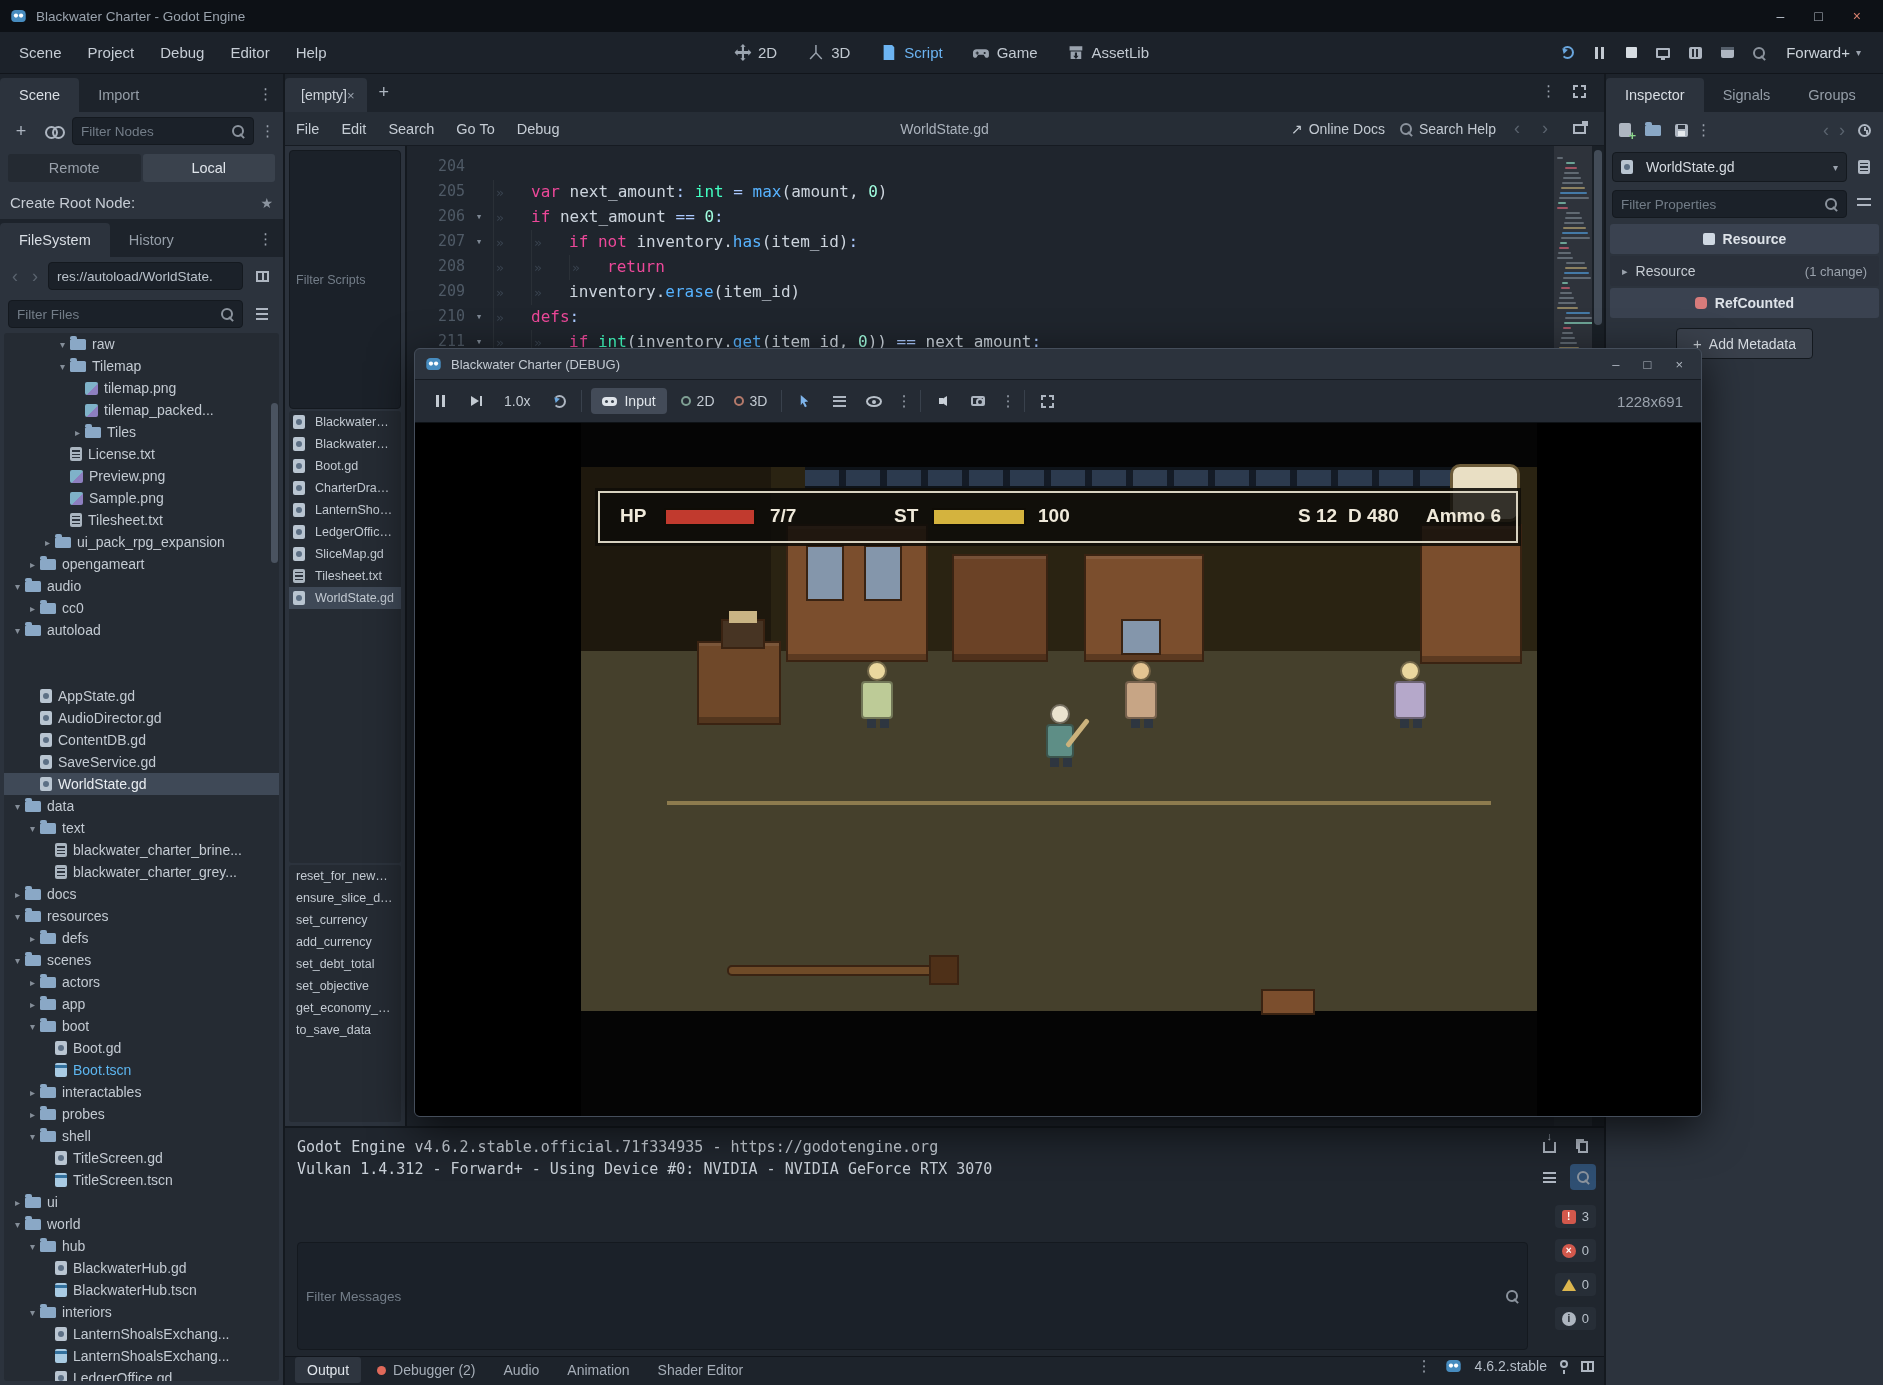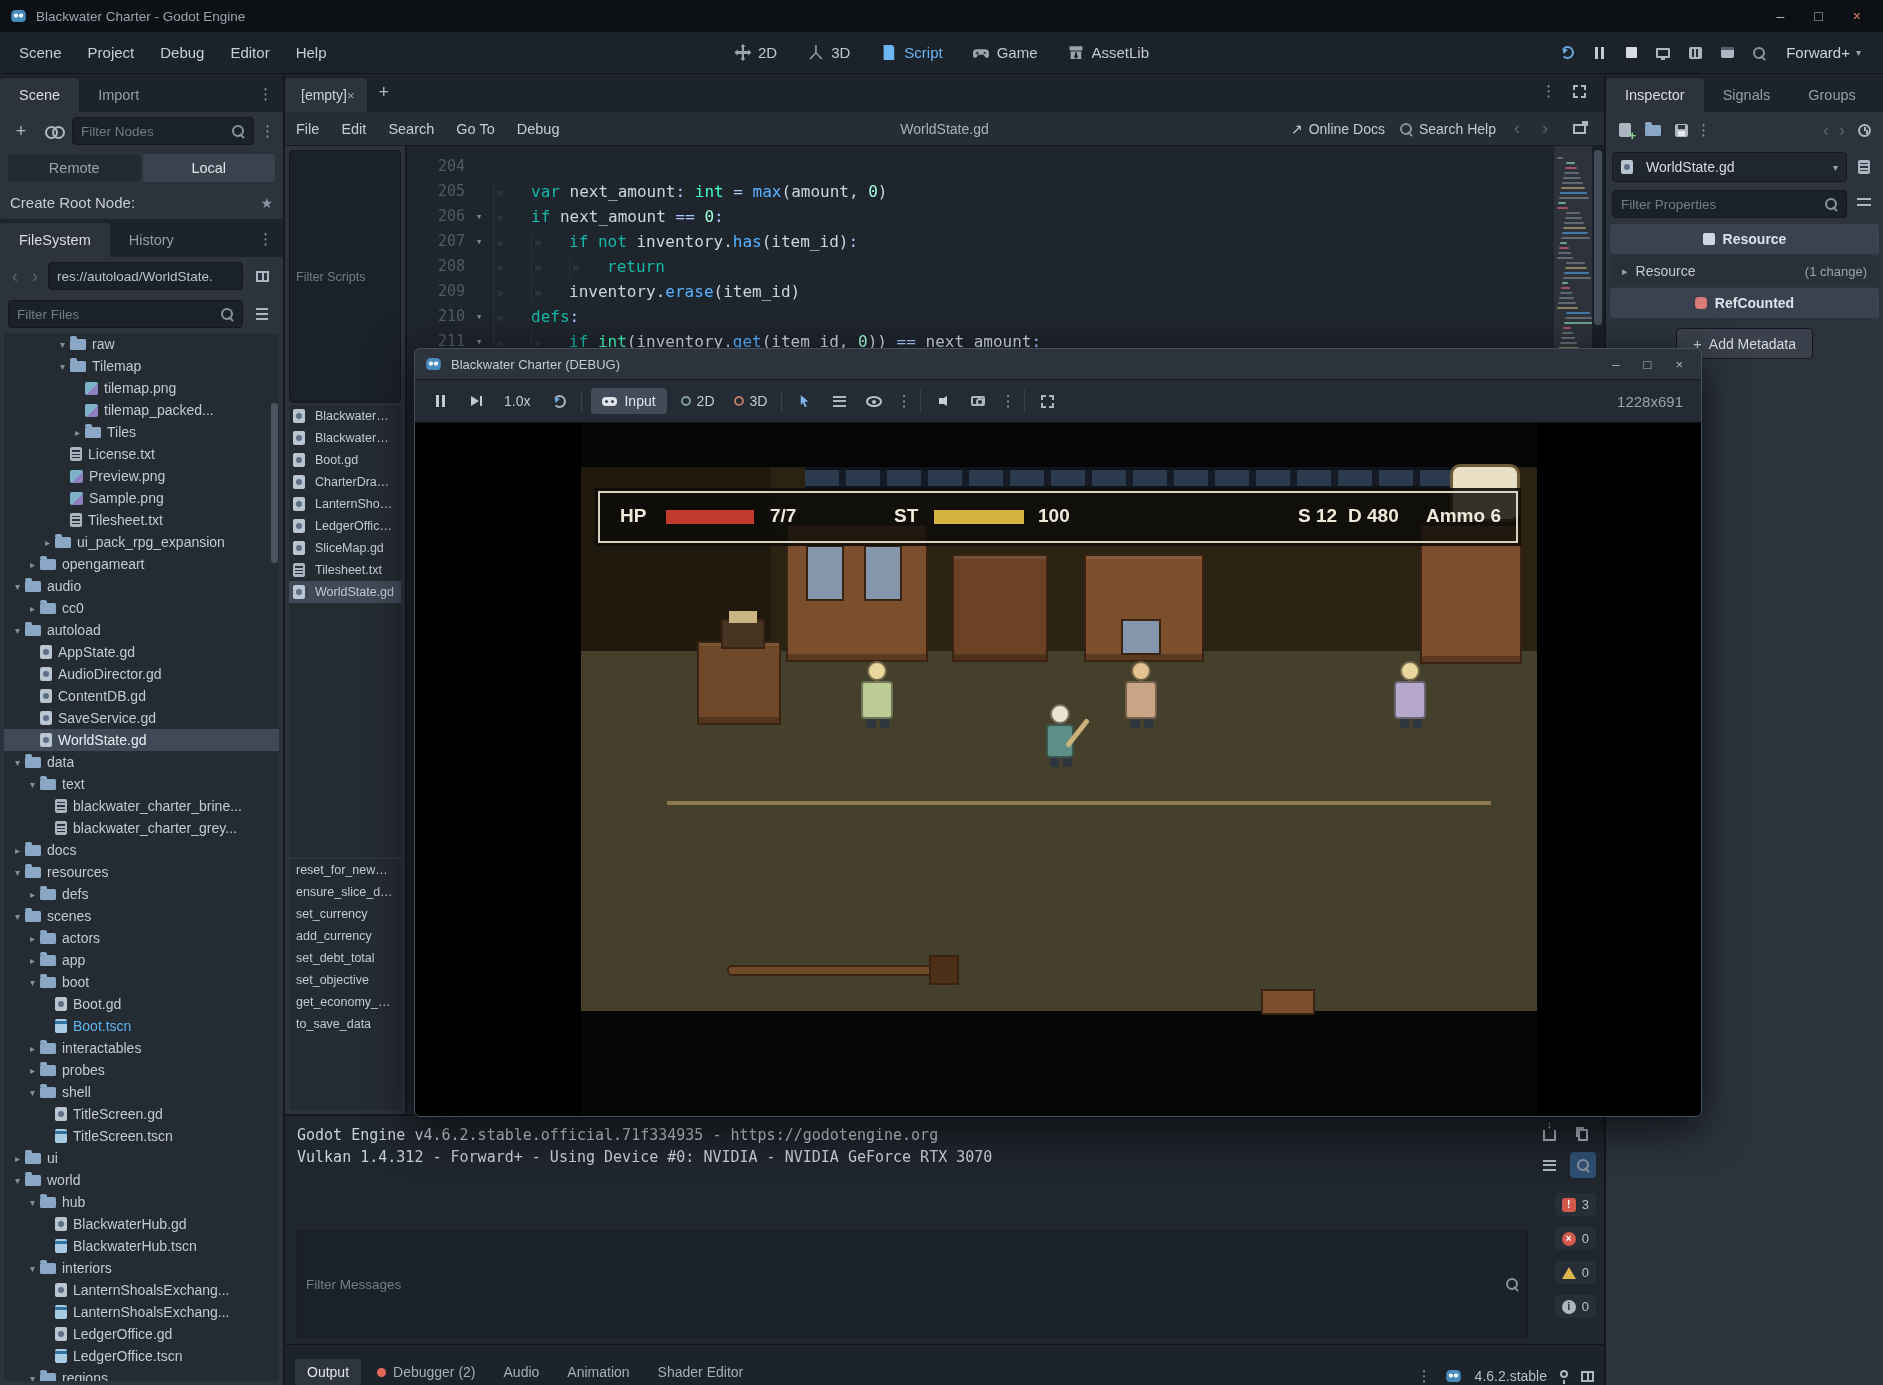--- a/index.html
+++ b/index.html
@@ -78,21 +78,21 @@
 .sl-row.selected{background:#3f4957}
 .method-list{flex:1;background:#252b33;margin:2px 4px 4px;border-radius:3px;overflow:hidden}
 .ml-row{height:22px;line-height:22px;padding:0 7px;font-size:12.5px;color:#c3cad2;white-space:nowrap;overflow:hidden;text-overflow:ellipsis}
 
 .code-area{flex:1;position:relative;background:#1f252d;overflow:hidden;padding-top:8px;min-width:0}
 .code-line{display:flex;height:25px;line-height:25px;font-family:"DejaVu Sans Mono",monospace;font-size:16px}
 .ln{width:58px;text-align:right;color:#4f5a66;flex:0 0 auto;font-size:15px}
 .fold{width:28px;text-align:center;color:#7e8894;font-size:11px;flex:0 0 auto}
 .ct{white-space:pre}
 .tab{display:inline-block;width:38px;color:#39434f;border-left:1px solid rgba(255,255,255,0.05);padding-left:2px;font-size:13px}
-.tk-kw{color:#14b8a6}.tk-ty{color:#42ffc2}.tk-fn{color:#57b3ff}.tk-num{color:#a1ffe0}.tk-id{color:#ccd4dd}.tk-op{color:#abc9ff}.tk-pl{color:#ccd4dd}
+.tk-kw{color:#ec4899}.tk-ty{color:#42ffc2}.tk-fn{color:#57b3ff}.tk-num{color:#a1ffe0}.tk-id{color:#ccd4dd}.tk-op{color:#abc9ff}.tk-pl{color:#ccd4dd}
 .minimap{position:absolute;top:0;right:12px;bottom:0;width:38px;background:#232931;padding-top:8px;overflow:hidden}
 .mm-view{position:absolute;top:0;left:0;right:0;height:205px;background:rgba(255,255,255,0.05)}
 .mm-bar{height:2px;margin-top:3px;border-radius:1px}
 .code-scrollbar{position:absolute;top:0;right:0;bottom:0;width:12px;background:#1a2027}
 .code-scrollbar .thumb{margin:4px 2px 0;height:175px;background:#434c58;border-radius:4px}
 
 .output-panel{height:230px;background:#20262e;border-top:2px solid #14191f;display:flex}
 .out-main{flex:1;display:flex;flex-direction:column;padding:8px 0 6px 12px;min-width:0}
 .out-log{flex:1;font-family:"DejaVu Sans Mono",monospace;font-size:15px;color:#c9d0d8;line-height:22px;white-space:pre}
 .out-filter{height:30px;margin-right:6px}
@@ -100,21 +100,21 @@
 .icon-pair{display:flex;gap:8px}
 .iconbox{width:26px;height:26px;display:flex;align-items:center;justify-content:center;border-radius:4px}
 .iconbox.active{background:#2f4f72}
 .badge{display:flex;align-items:center;gap:6px;background:#272e37;border-radius:4px;padding:4px 7px;margin-top:11px;color:#b9c1ca;font-size:13px}
 .bic{width:14px;height:14px;display:inline-flex;align-items:center;justify-content:center;font-size:10px;font-weight:bold;border-radius:3px}
 .bic.log{background:#d2584c;color:#fff}
 .bic.error{background:#d2584c;color:#fff;border-radius:50%}
 .bic.warning{width:0;height:0;border-left:7px solid transparent;border-right:7px solid transparent;border-bottom:12px solid #dcb64e;border-radius:0}
 .bic.info{background:#aeb6c0;color:#20262e;border-radius:50%}
 
-.status-bar{height:41px;background:#1d232b;border-top:1px solid #11151b;display:flex;align-items:flex-end;padding:0 10px;gap:4px}
+.status-bar{height:29px;background:#1d232b;border-top:1px solid #11151b;display:flex;align-items:flex-start;padding:0 10px;gap:4px}
 .sb-tab{padding:5px 12px;color:#a5adb7;font-size:14px;border-radius:3px;display:flex;align-items:center;gap:7px}
 .sb-tab.active{background:#2e353f;color:#dfe4ea}
 .sb-dot{width:9px;height:9px;border-radius:50%;background:#e0695a}
 .sb-right{margin-left:auto;display:flex;align-items:center;gap:13px;color:#b7bfc9;font-size:14px}
 
 .insp-toolbar{height:36px;display:flex;align-items:center;gap:2px;padding:0 6px}
 .insp-objrow{height:38px;display:flex;align-items:center;gap:4px;padding:0 6px}
 .obj-dd{flex:1;display:flex;align-items:center;gap:7px;background:#20262e;border:1px solid #14191f;border-radius:4px;height:30px;padding:0 8px;color:#d6dbe1;font-size:14px;min-width:0}
 .obj-dd .chev{margin-left:auto}
 .insp-filter{height:36px;display:flex;align-items:center;gap:4px;padding:0 6px}
@@ -437,21 +437,21 @@
           <div class="tree-row" style="padding-left: 21px;">
             <span class="tw">▸</span>
             <span class="fi i-folder"></span>
             <span class="lbl">cc0</span>
           </div>
           <div class="tree-row" style="padding-left: 6px;">
             <span class="tw">▾</span>
             <span class="fi i-folder"></span>
             <span class="lbl">autoload</span>
           </div>
-          <div class="tree-row" style="padding-left: 21px;">
+          <div class="tree-row" style="padding-left: 21px; margin-top: 44px;">
             <span class="tw"></span>
             <span class="fi i-gd"></span>
             <span class="lbl">AppState.gd</span>
           </div>
           <div class="tree-row" style="padding-left: 21px;">
             <span class="tw"></span>
             <span class="fi i-gd"></span>
             <span class="lbl">AudioDirector.gd</span>
           </div>
           <div class="tree-row" style="padding-left: 21px;">

